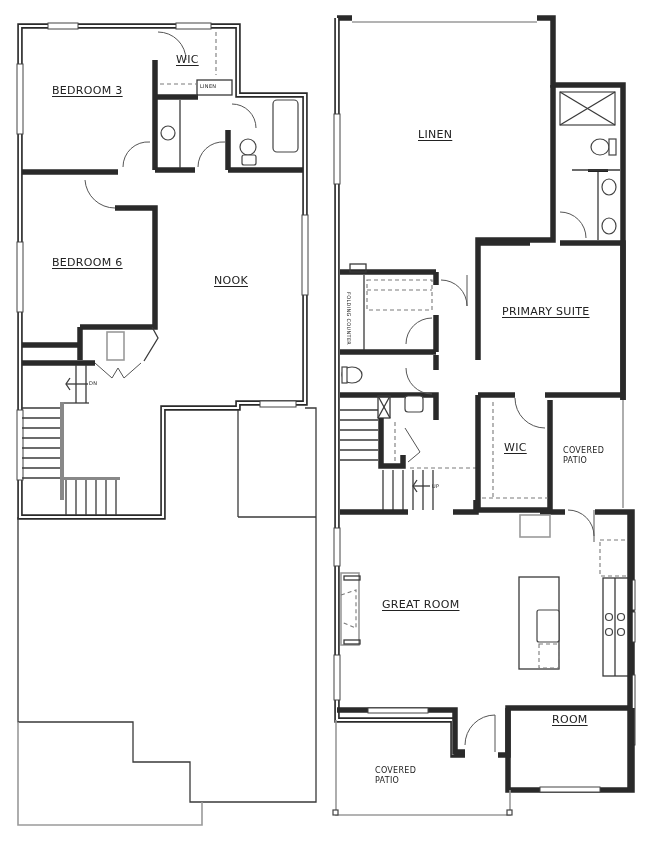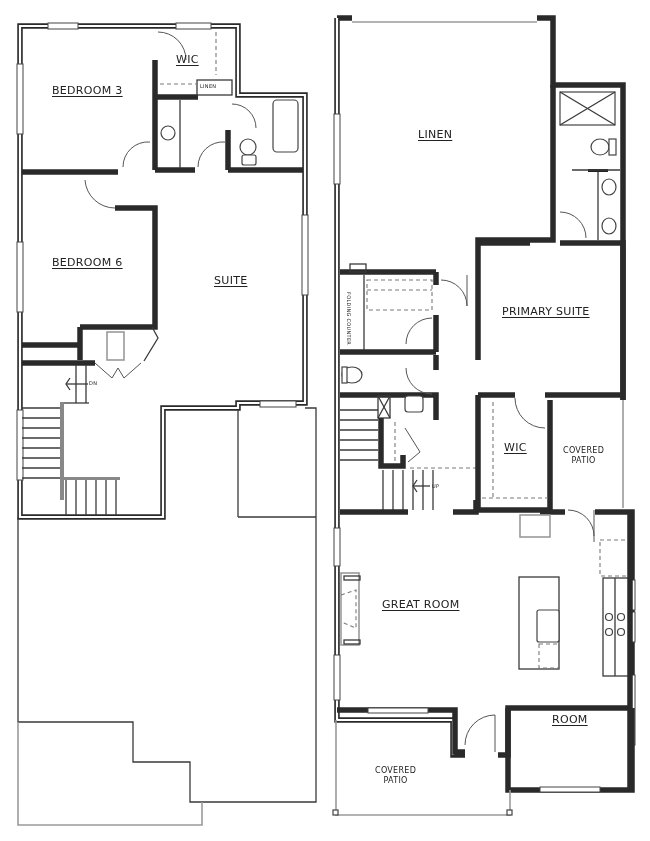--- a/index.html
+++ b/index.html
@@ -12,21 +12,21 @@
   .dash { fill: none; stroke: #7a7a7a; stroke-width: 1.1; stroke-dasharray: 4 3; }
   .door { fill: none; stroke: #555; stroke-width: 1; }
   .fix { fill: #fff; stroke: #444; stroke-width: 1.2; }
   .win { fill: #fff; stroke: #444; stroke-width: 1; }
   .label {
     position: absolute; font-family: "DejaVu Sans", sans-serif; color: #222;
     text-decoration: underline; text-underline-offset: 2px; letter-spacing: 0.3px;
     white-space: nowrap; font-weight: 400;
   }
   .lbl-lg { font-size: 11px; font-variant: small-caps; }
-  .lbl-sm { font-size: 8px; text-decoration: none; text-align: center; line-height: 10px; }
+  .lbl-sm { font-size: 8px; text-decoration: none; text-align: left; line-height: 10px; }
   .lbl-xs { font-size: 5px; text-decoration: none; }
   .vert { transform: rotate(90deg); transform-origin: left top; }
 </style>
 </head>
 <body>
 
 <svg width="650" height="841" viewBox="0 0 650 841">
 
   <g>
 
@@ -215,21 +215,21 @@
     <path class="grey" d="M336,720 L336,815 L510,815 L510,790"></path>
     <rect class="fix" x="333" y="810" width="5" height="5"></rect>
     <rect class="fix" x="507" y="810" width="5" height="5"></rect>
   </g>
 </svg>
 
 <span class="label lbl-lg" style="left:52px;top:84px;">BEDROOM 3</span>
 <span class="label lbl-lg" style="left:176px;top:53px;">WIC</span>
 <span class="label lbl-xs" style="left:200px;top:83px;">LINEN</span>
 <span class="label lbl-lg" style="left:52px;top:256px;">BEDROOM 6</span>
-<span class="label lbl-lg" style="left:214px;top:274px;">SUITE</span>
+<span class="label lbl-lg" style="left:214px;top:274px;">NOOK</span>
 <span class="label lbl-xs" style="left:89px;top:380px;">DN</span>
 
 <span class="label lbl-lg" style="left:418px;top:128px;">LINEN</span>
 <span class="label lbl-xs vert" style="left:352px;top:292px;">FOLDING COUNTER</span>
 <span class="label lbl-lg" style="left:502px;top:305px;text-align:right;">PRIMARY SUITE</span>
 <span class="label lbl-lg" style="left:504px;top:441px;">WIC</span>
 <div class="label lbl-sm" style="left:563px;top:446px;">
   <div>COVERED</div>
   <div>PATIO</div>
 </div>

